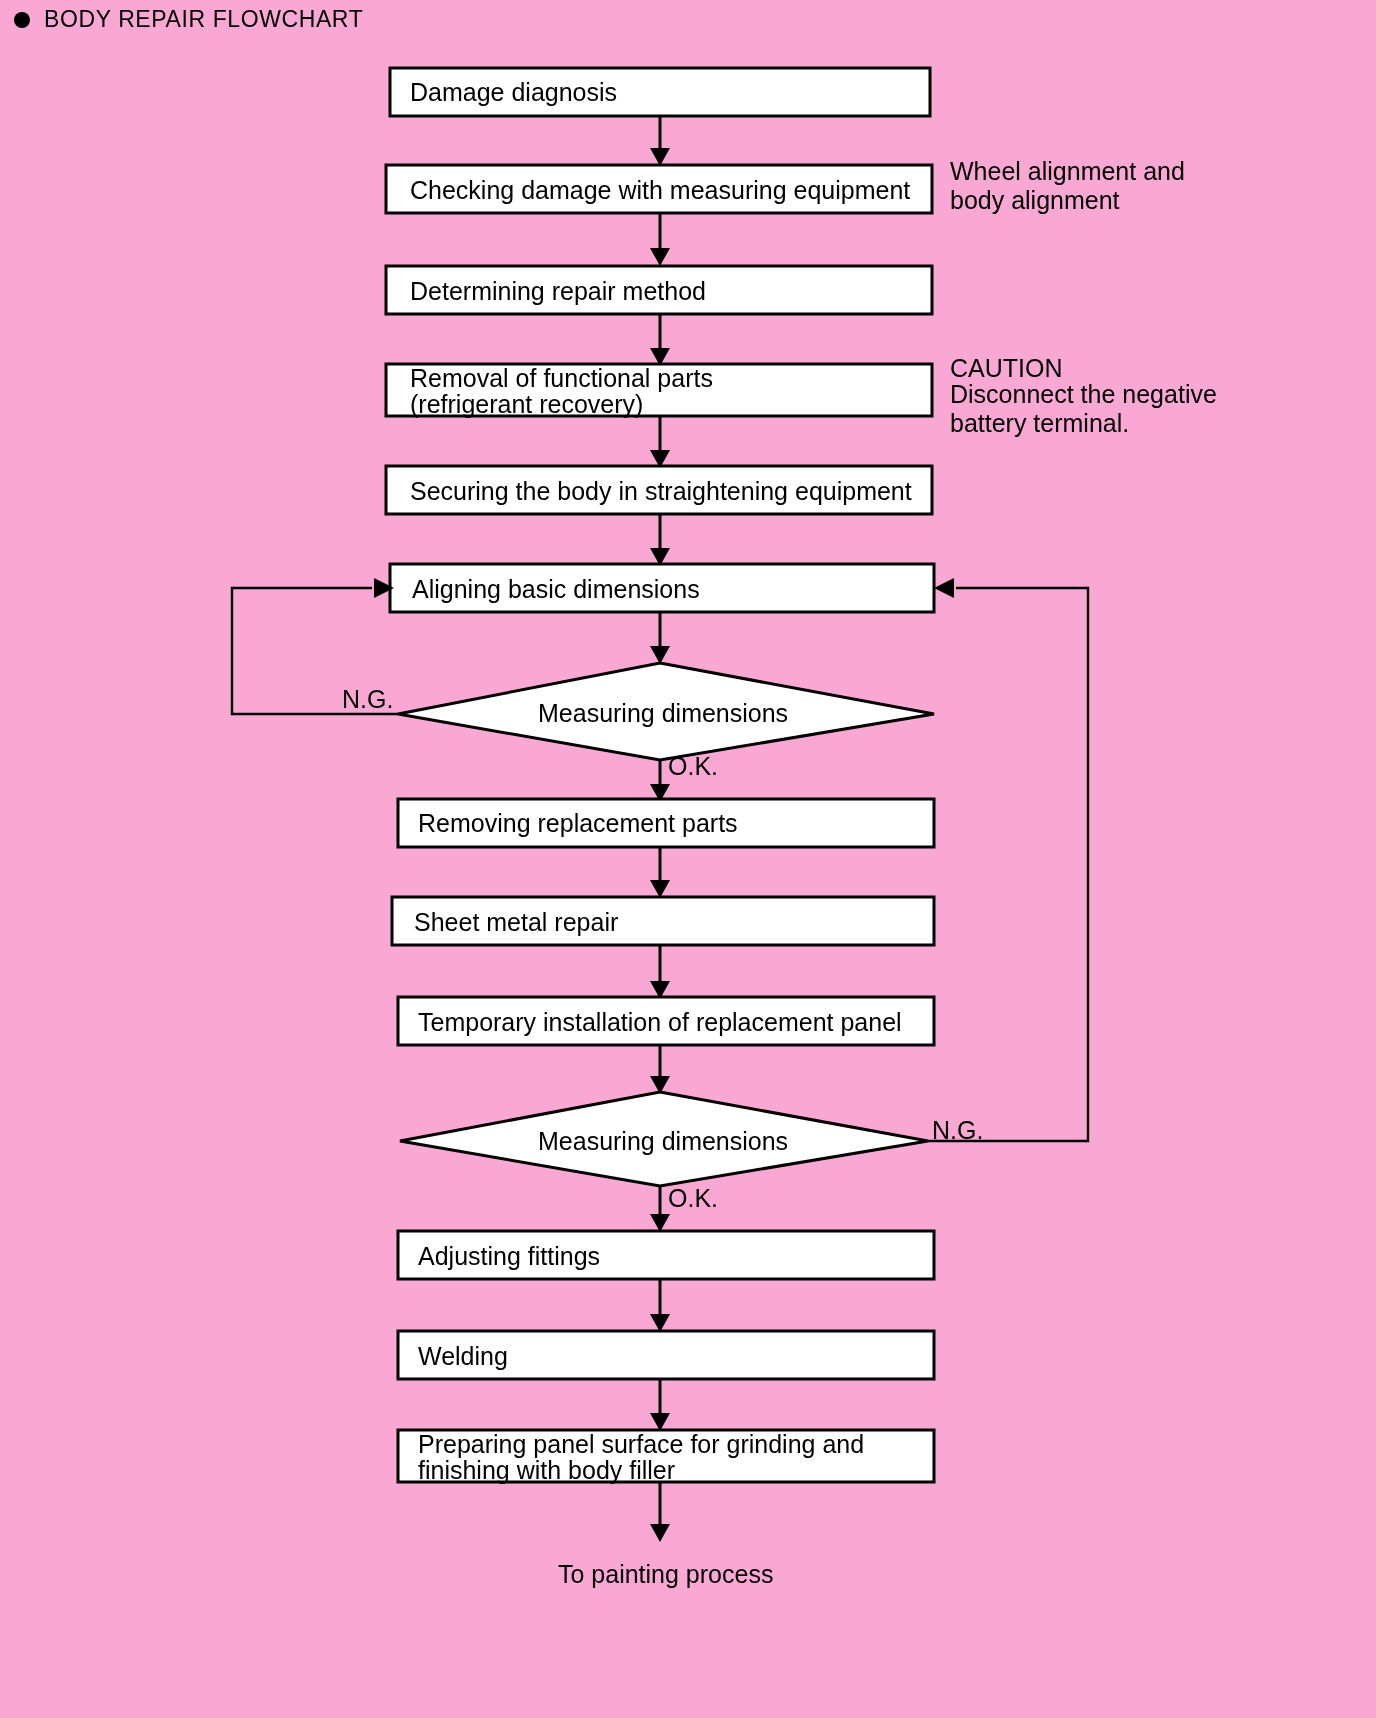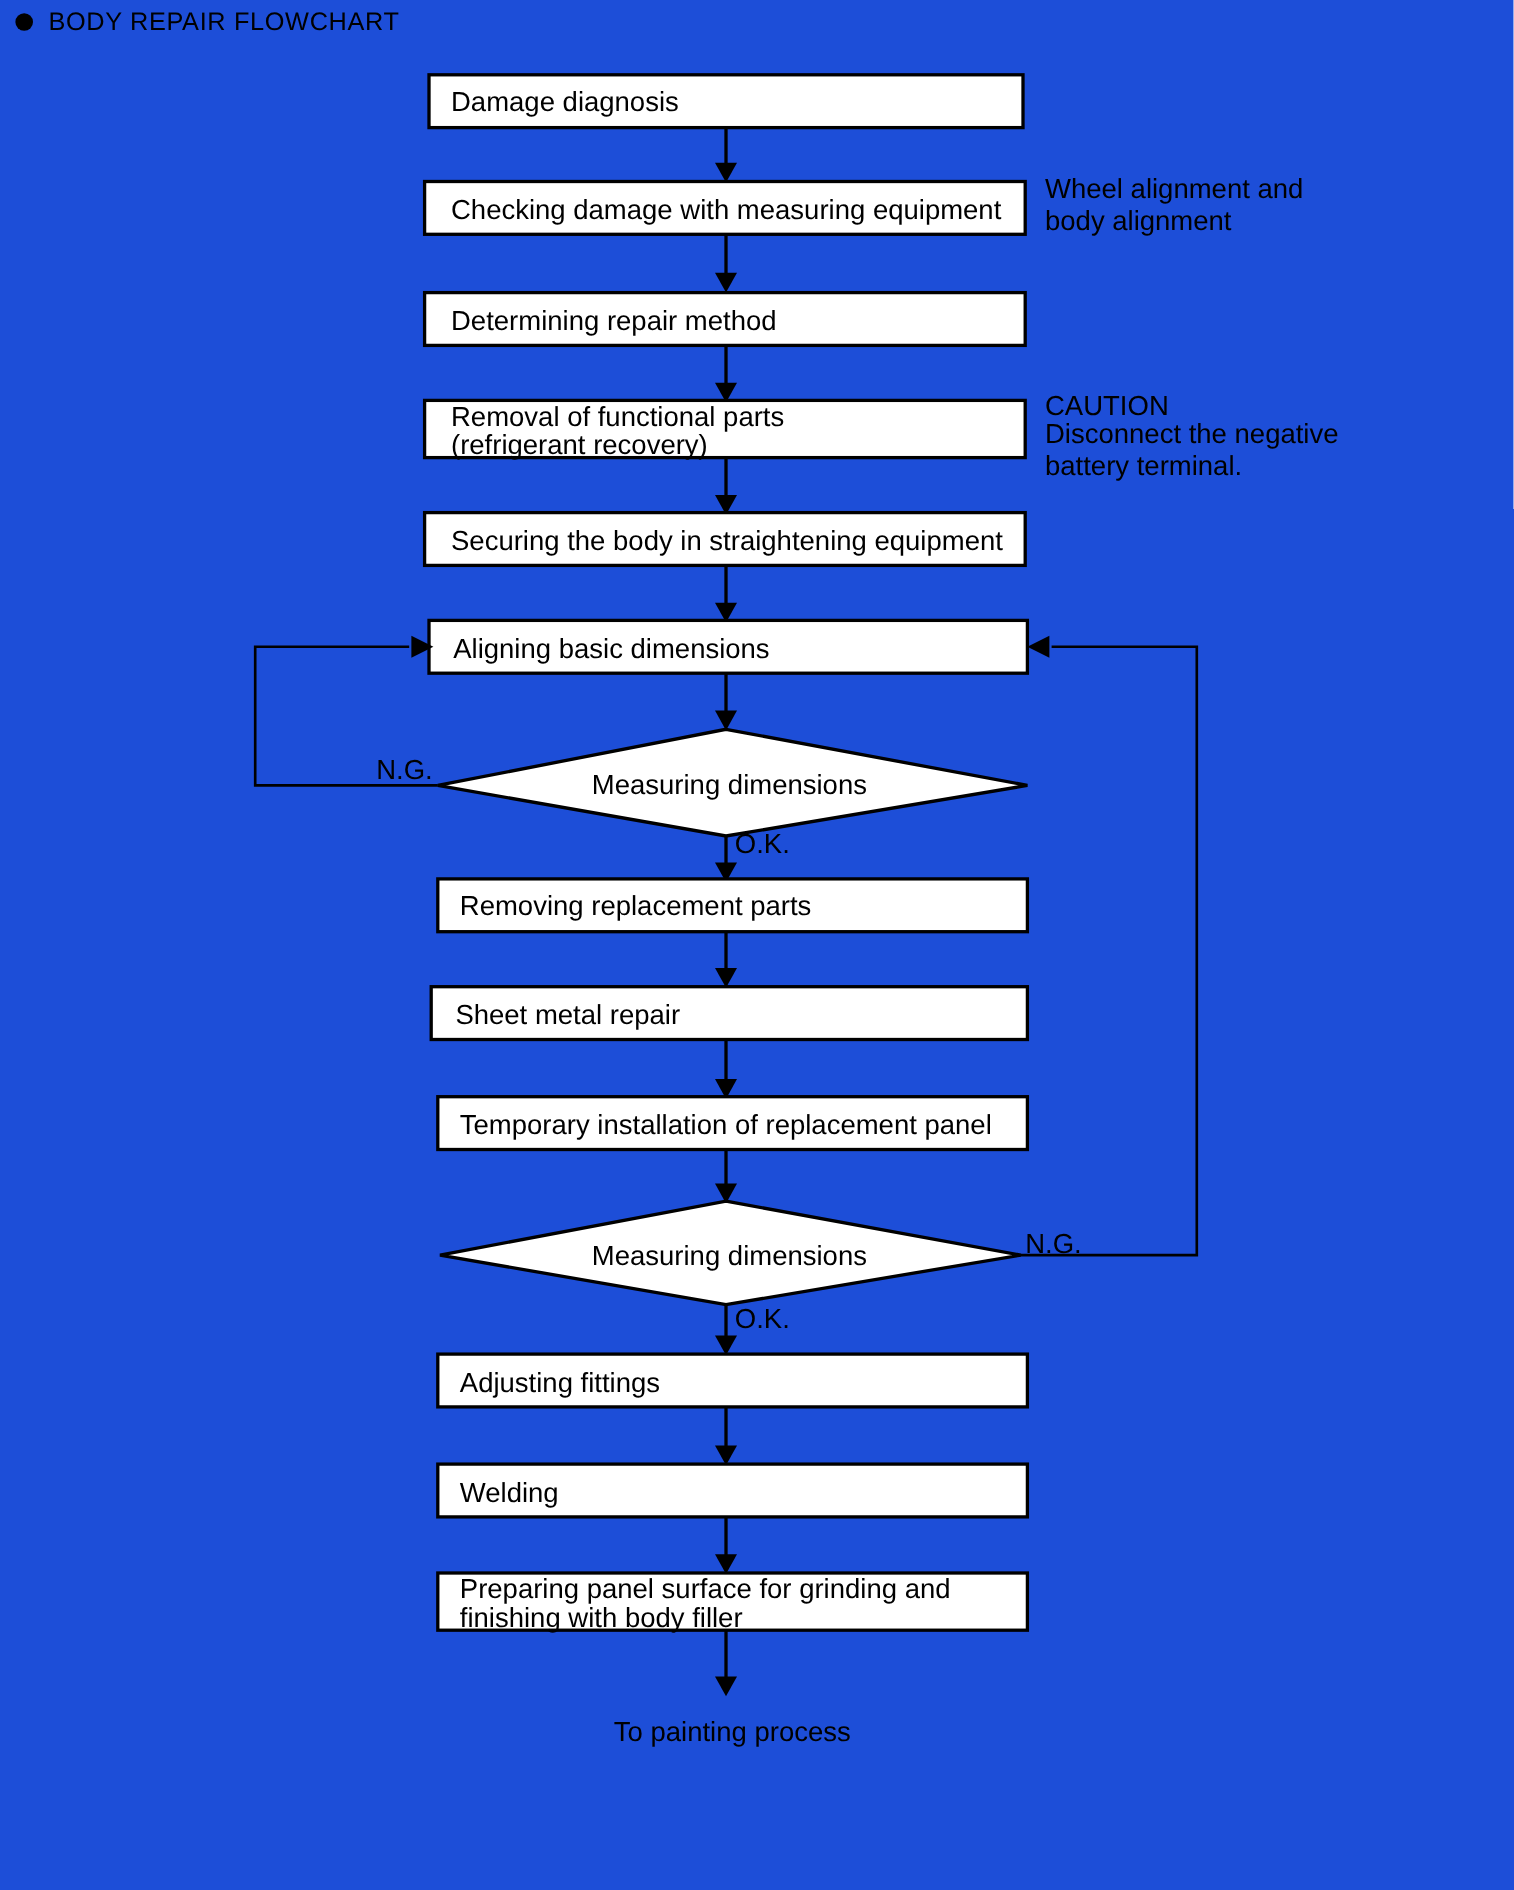--- a/index.html
+++ b/index.html
@@ -8,21 +8,21 @@
     background: #ffffff;
   }
   body {
     font-family: "Liberation Sans", sans-serif;
     color: #000000;
   }
   #page {
     position: relative;
     width: 1376px;
     height: 1718px;
-    background: #1d4ed8;
+    background: #f9a8d4;
     overflow: hidden;
   }
   
   #header {
     position: absolute;
     left: 14px;
     top: 6px;
     display: flex;
     align-items: center;
     gap: 14px;

